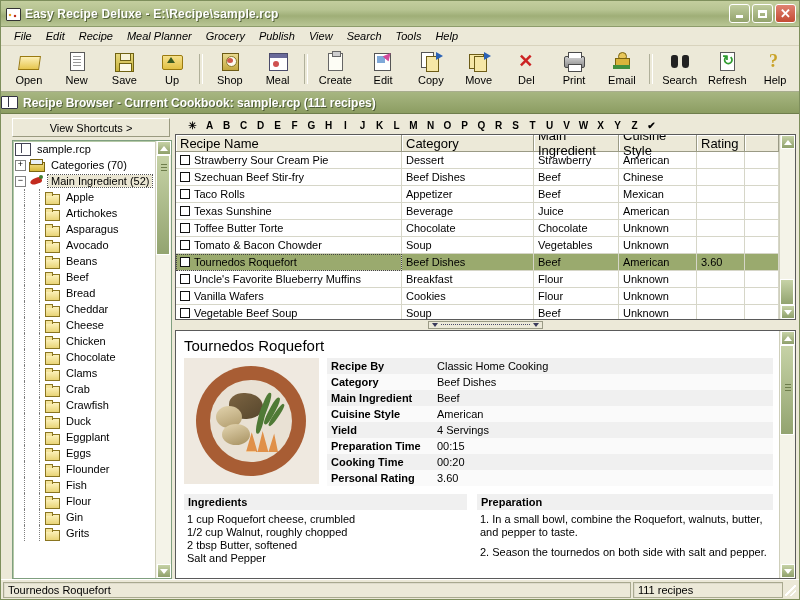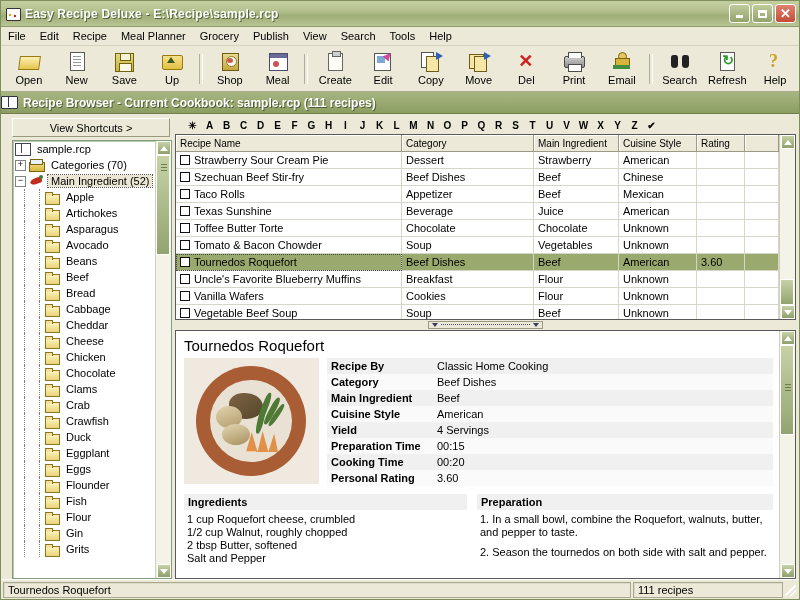--- a/index.html
+++ b/index.html
@@ -65,22 +65,24 @@
   }
   .wb-min { width: 7px; height: 3px; background: #fff; margin-top: 6px; }
   .wb-max { width: 9px; height: 8px; border: 2px solid #fff; border-top-width: 3px; box-sizing: border-box; }
   .wb-close { color: #fff; font-size: 13px; font-weight: bold; line-height: 1; }
 
   
   .menubar {
     height: 19px; flex: 0 0 19px;
     background: #ece9d8;
     display: flex; align-items: center;
+    padding-left: 6px;
     border-bottom: 1px solid #d8d3bd;
     box-sizing: border-box;
+    font-style: italic;
   }
   .menu-item {
     padding: 2px 7px; font-size: 11px; color: #000;
     cursor: default; white-space: nowrap;
   }
 
   
   .toolbar {
     height: 46px; flex: 0 0 46px;
     background: #ece9d8;
@@ -277,21 +279,21 @@
     overflow: hidden;
     position: relative;
   }
   .grid-inner { display: flex; flex: 1 1 auto; min-height: 0; }
   .grid-main { flex: 1 1 auto; min-width: 0; display: flex; flex-direction: column; }
   .grid-head { display: flex; height: 17px; flex: 0 0 17px; background: #ece9d8; }
   .gh-cell {
     border-right: 1px solid #9a9a85;
     border-bottom: 1px solid #9a9a85;
     background: #ece9d8;
-    font-size: 10px; display: flex; align-items: center;
+    font-size: 13px; display: flex; align-items: center;
     padding-left: 4px; box-sizing: border-box;
     box-shadow: inset 1px 1px 0 #fff;
     cursor: default;
   }
   .grid-rows { flex: 1 1 auto; overflow: hidden; }
   .grid-row { display: flex; height: 17px; font-size: 11px; }
   .grid-row.sel .gc { background: #9aaa6e; color: #000; }
   .grid-row.sel .gc.c0 { outline: 1px dotted #444; outline-offset:-1px; }
   .gc {
     border-right: 1px solid #d6d6c8;
@@ -602,26 +604,20 @@
               <div class="dotline"></div>
               <div class="dotline"></div>
               <div class="ti-folder"></div>
               <div class="tree-label">Beef</div>
             </div>
             <div class="tree-item">
               <div class="dotline"></div>
               <div class="dotline"></div>
               <div class="ti-folder"></div>
               <div class="tree-label">Bread</div>
-            </div>
-            <div class="tree-item">
-              <div class="dotline"></div>
-              <div class="dotline"></div>
-              <div class="ti-folder"></div>
-              <div class="tree-label">Cabbage</div>
             </div>
             <div class="tree-item">
               <div class="dotline"></div>
               <div class="dotline"></div>
               <div class="ti-folder"></div>
               <div class="tree-label">Cheddar</div>
             </div>
             <div class="tree-item">
               <div class="dotline"></div>
               <div class="dotline"></div>

